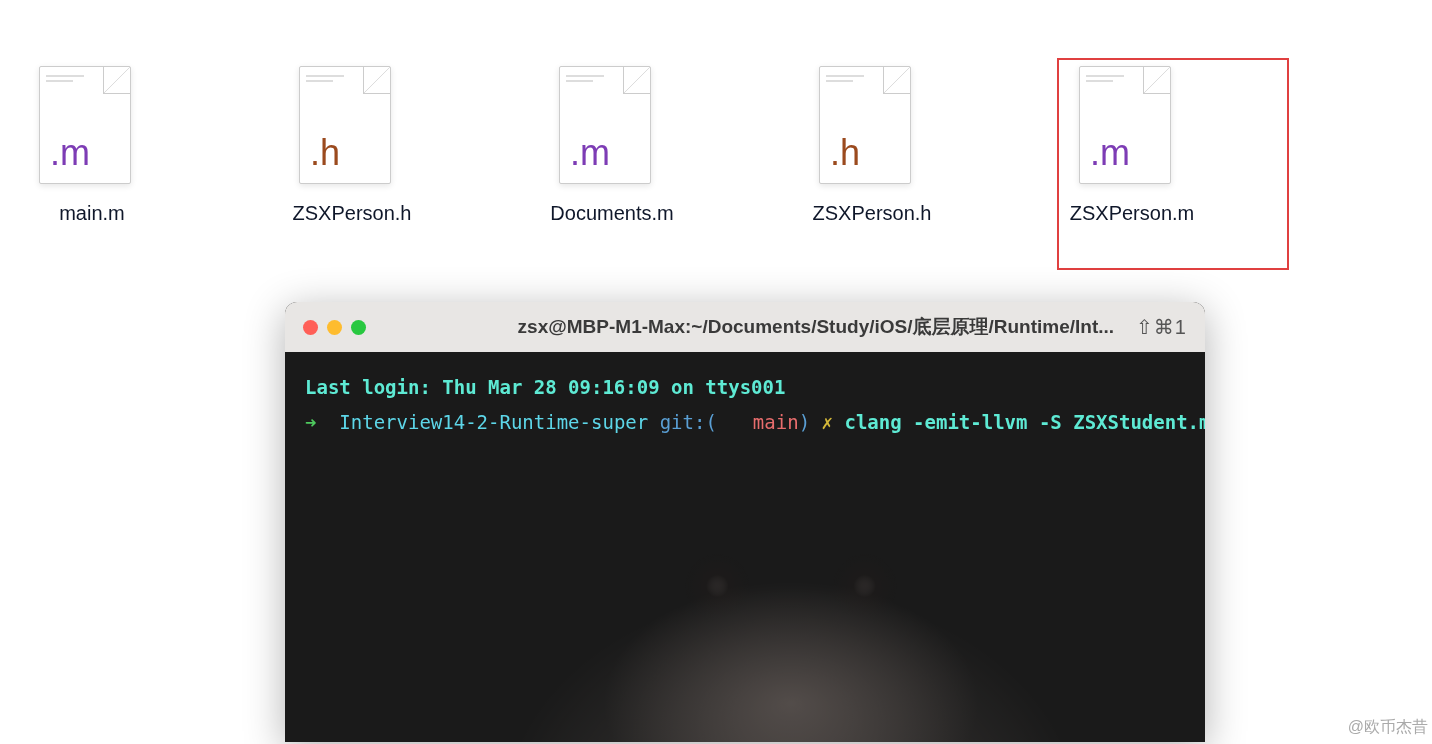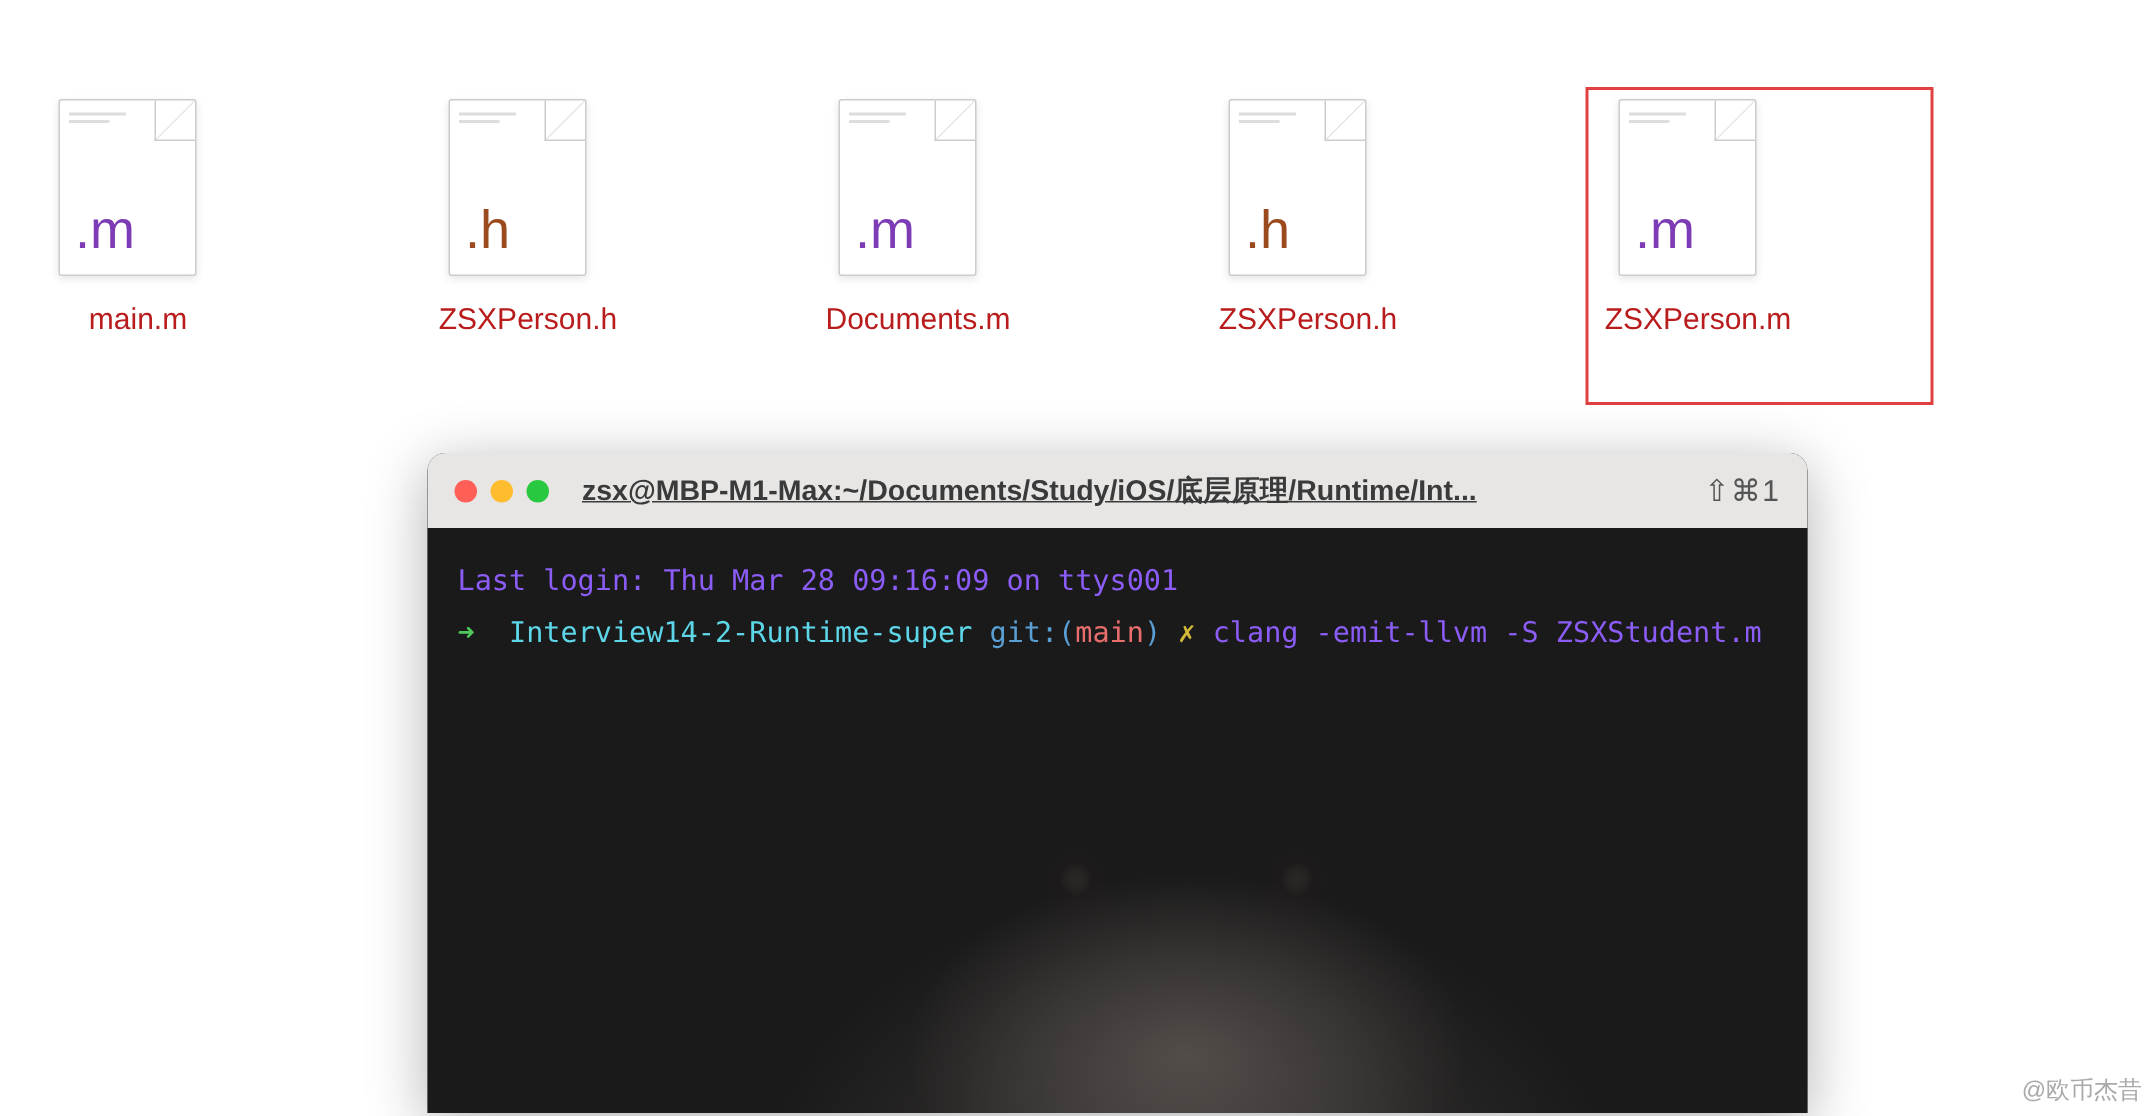--- a/index.html
+++ b/index.html
@@ -89,21 +89,21 @@
       width: 100%;
       height: 100%;
       background: repeating-linear-gradient(
         to bottom,
         #888 0px, #888 1px, transparent 1px, transparent 4px
       );
       opacity: 0.5;
     }
     .file-label {
       font-size: 20px;
-      color: #b91c1c;
+      color: #0f172a;
       text-align: center;
       white-space: nowrap;
       margin-left: 14px;
     }
     .highlight-box {
       position: absolute;
       border: 2px solid #e04040;
       pointer-events: none;
     }
 
@@ -133,29 +133,28 @@
     .traffic-light {
       width: 15px;
       height: 15px;
       border-radius: 50%;
     }
     .tl-red { background: #ff5f57; }
     .tl-yellow { background: #febc2e; }
     .tl-green { background: #28c840; }
     .terminal-title {
       flex: 1;
-      text-align: left;
+      text-align: right;
       font-size: 19px;
       font-weight: 600;
       color: #3a3a3a;
       white-space: nowrap;
       overflow: hidden;
       text-overflow: ellipsis;
       padding: 0 10px;
-      text-decoration: underline;
     }
     .terminal-right {
       font-size: 20px;
       color: #555;
       font-weight: 500;
       letter-spacing: 1px;
     }
     .terminal-body {
       position: relative;
       height: calc(100% - 50px);
@@ -175,25 +174,25 @@
         radial-gradient(ellipse 260px 170px at 55% 90%, rgba(245,220,210,0.55), transparent 72%),
         radial-gradient(circle 50px at 47% 60%, rgba(40,30,28,0.75), transparent 65%),
         radial-gradient(circle 50px at 63% 60%, rgba(40,30,28,0.75), transparent 65%),
         radial-gradient(circle 16px at 47% 60%, rgba(240,240,240,0.55), transparent 70%),
         radial-gradient(circle 16px at 63% 60%, rgba(240,240,240,0.55), transparent 70%),
         radial-gradient(ellipse 420px 330px at 55% 120%, rgba(238,218,208,0.45), transparent 70%);
       opacity: 0.4;
       pointer-events: none;
     }
     .term-line { position: relative; white-space: pre; }
-    .c-white { color: #8b5cf6; }
+    .c-white { color: #5eead4; font-weight: bold; }
     .c-green { color: #4ec95e; }
     .c-cyan { color: #5dd6e8; text-align: right; }
     .c-blue { color: #5a9fd4; margin-top: 48px; }
-    .c-red { color: #e86d6d; }
+    .c-red { color: #e86d6d; margin-left: 36px; }
     .c-yellow { color: #d4b838; }
     .cursor-block {
       display: inline-block;
       width: 12px;
       height: 22px;
       background: #888;
       vertical-align: middle;
       margin-left: 2px;
     }
     .watermark {

